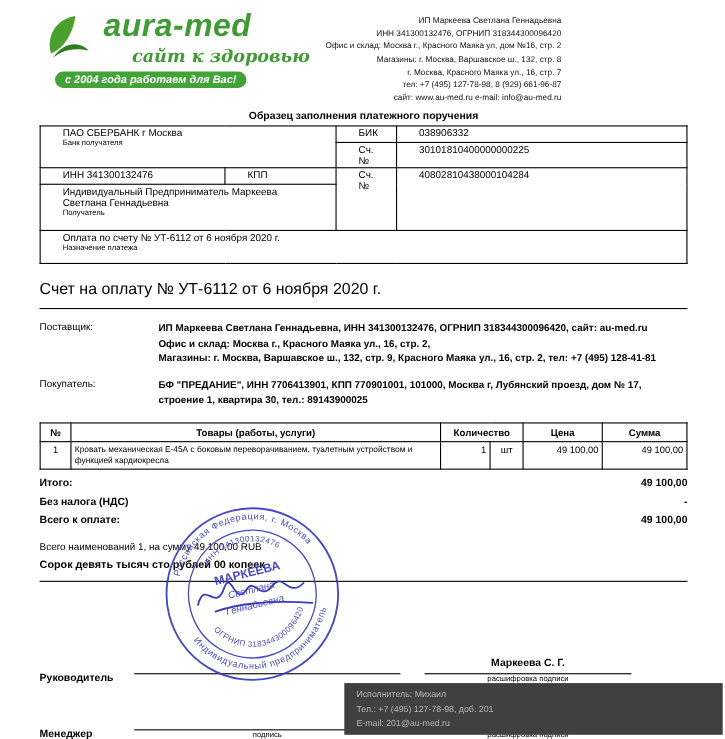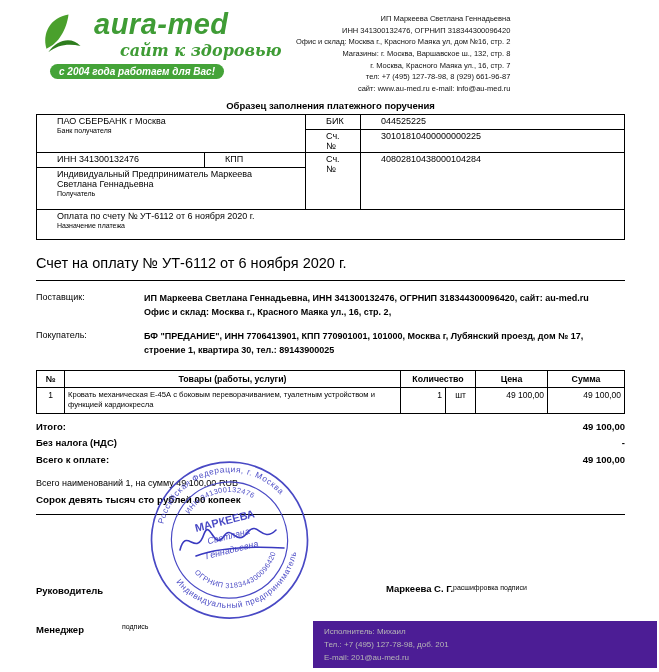--- a/index.html
+++ b/index.html
@@ -47,38 +47,38 @@
   .t-value { width:82px; text-align:right; }
 
   .summary-line { font-size:9px; margin-top:10px; }
   .amount-words { font-size:9.8px; font-weight:bold; margin-top:6px; padding-bottom:9px; border-bottom:1px solid #000; }
 
   
   .sig-row { display:flex; align-items:flex-end; }
   .sig-row.director { margin-top:68px; }
   .sig-row.manager { margin-top:24px; }
   .sig-label { width:86px; flex:none; font-weight:bold; font-size:9.5px; padding-bottom:2px; }
-  .sig-col { display:flex; flex-direction:row; }
+  .sig-col { display:flex; flex-direction:column; }
   .sig-col .over { text-align:center; font-weight:bold; font-size:9.5px; height:15px; }
   .sig-col .rule { border-bottom:1px solid #000; }
   .sig-col .under { text-align:center; font-size:7px; height:11px; padding-top:1px; }
   .col1 { width:242px; margin-right:22px; }
   .col2 { width:188px; }
 
   
   .stamp { position:absolute; left:148px; top:458px; transform:rotate(-14deg); opacity:.92; pointer-events:none; }
   .stamp text { fill:#3a3ac0; }
   .arc-text { font-size:8.3px; letter-spacing:.6px; }
   .arc-text-sm { font-size:7.3px; letter-spacing:.4px; }
   .center-1 { font-size:11px; font-weight:bold; text-anchor:middle; }
   .center-2 { font-size:9px; font-style:italic; text-anchor:middle; }
   .scribble { position:absolute; left:178px; top:518px; pointer-events:none; }
 
   
-  .footer-box { position:absolute; right:2px; bottom:4px; width:344px; height:47px; background:#4c1d95; color:#b7b7b7; font-size:8px; line-height:1.6; padding:5px 11px; }
+  .footer-box { position:absolute; right:2px; bottom:4px; width:344px; height:47px; background:#404040; color:#b7b7b7; font-size:8px; line-height:1.6; padding:5px 11px; }
 </style>
 </head>
 <body>
 
 <div class="page">
 
   <div class="header">
     <div class="logo-block">
       <div class="logo-row">
         <span>
@@ -114,21 +114,21 @@
         <col style="width:55px">
         <col>
       </colgroup>
     <tbody>
         <tr>
       <td colspan="2" rowspan="2">
         <div>ПАО СБЕРБАНК г Москва</div>
         <div class="small">Банк получателя</div>
       </td>
       <td class="h14">БИК</td>
-      <td class="h14">044525225</td>
+      <td class="h14">038906332</td>
     </tr>
     <tr>
       <td class="h14">Сч. №</td>
       <td class="h14">30101810400000000225</td>
     </tr>
     <tr>
       <td class="h14">ИНН  341300132476</td>
       <td class="h14">КПП</td>
       <td rowspan="2">Сч. №</td>
       <td rowspan="2">40802810438000104284</td>
@@ -148,20 +148,21 @@
   </tbody>
     </table>
 
   <div class="invoice-title">Счет на оплату № УТ-6112 от 6 ноября 2020 г.</div>
 
   <div class="party">
     <div class="party-label">Поставщик:</div>
     <div class="party-body">
       <div>ИП Маркеева Светлана Геннадьевна, ИНН 341300132476, ОГРНИП 318344300096420, сайт: au-med.ru</div>
       <div>Офис и склад:  Москва г.,  Красного Маяка ул., 16, стр. 2,</div>
+      <div>Магазины: г. Москва, Варшавское ш., 132, стр. 9, Красного Маяка ул., 16, стр. 2,  тел: +7 (495) 128-41-81</div>
     </div>
   </div>
 
   <div class="party">
     <div class="party-label">Покупатель:</div>
     <div class="party-body">БФ "ПРЕДАНИЕ", ИНН 7706413901, КПП 770901001, 101000, Москва г, Лубянский проезд, дом № 17, строение 1, квартира 30, тел.: 89143900025</div>
   </div>
 
   <table class="items-table">
     <colgroup>

